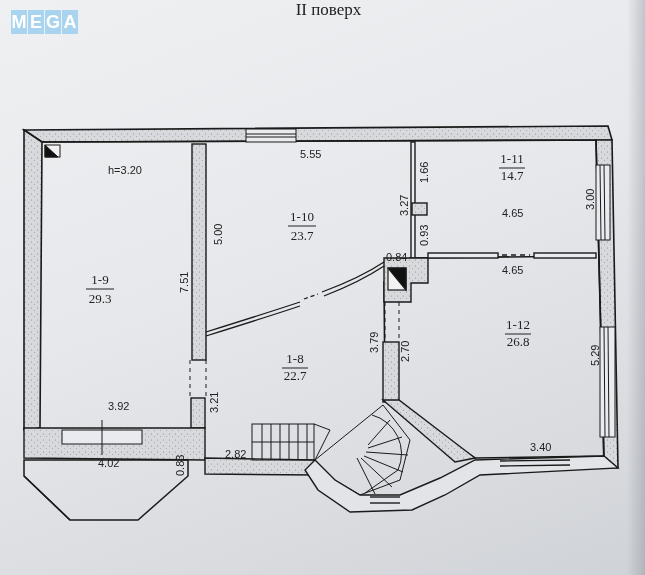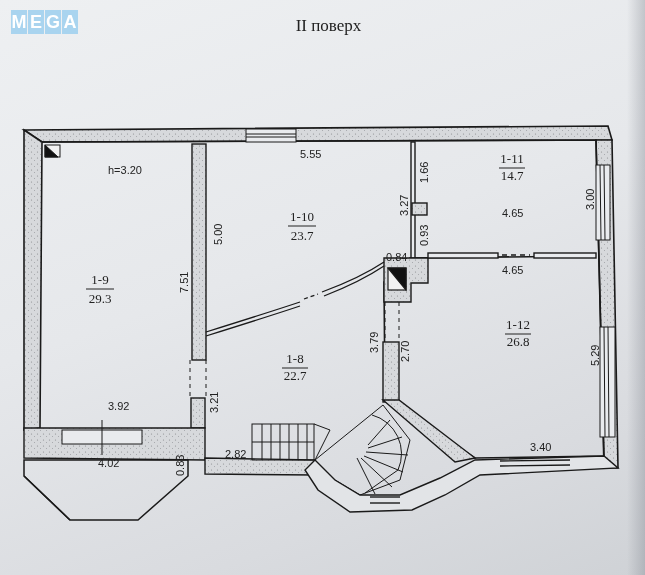--- a/index.html
+++ b/index.html
@@ -12,21 +12,21 @@
   .logo {
     position:absolute; left:11px; top:10px; height:24px;
     display:flex; gap:1px;
   }
   .logo span {
     display:inline-block; width:16px; height:24px; line-height:24px;
     background:#a9d4ef; color:#fff; font-family:"Liberation Sans", sans-serif;
     font-weight:bold; font-size:18px; text-align:center;
   }
   .title {
-    position:absolute; left:0; right:0; top:16px; text-align:center;
+    position:absolute; left:0; right:0; top:0; text-align:center;
     font-size:17px; color:#222;
   }
   .title span { display:inline-block; margin-left:12px; }
   svg.plan { position:absolute; left:0; top:0; }
   .dim { font-family:"Liberation Sans", sans-serif; font-size:11px; fill:#222; }
   .room { font-family:"Liberation Serif", serif; font-size:13px; fill:#222; }
   .edge-shade {
     position:absolute; right:0; top:0; width:18px; height:575px;
     background: linear-gradient(90deg, rgba(0,0,0,0) 0%, rgba(120,125,135,0.35) 100%);
   }

